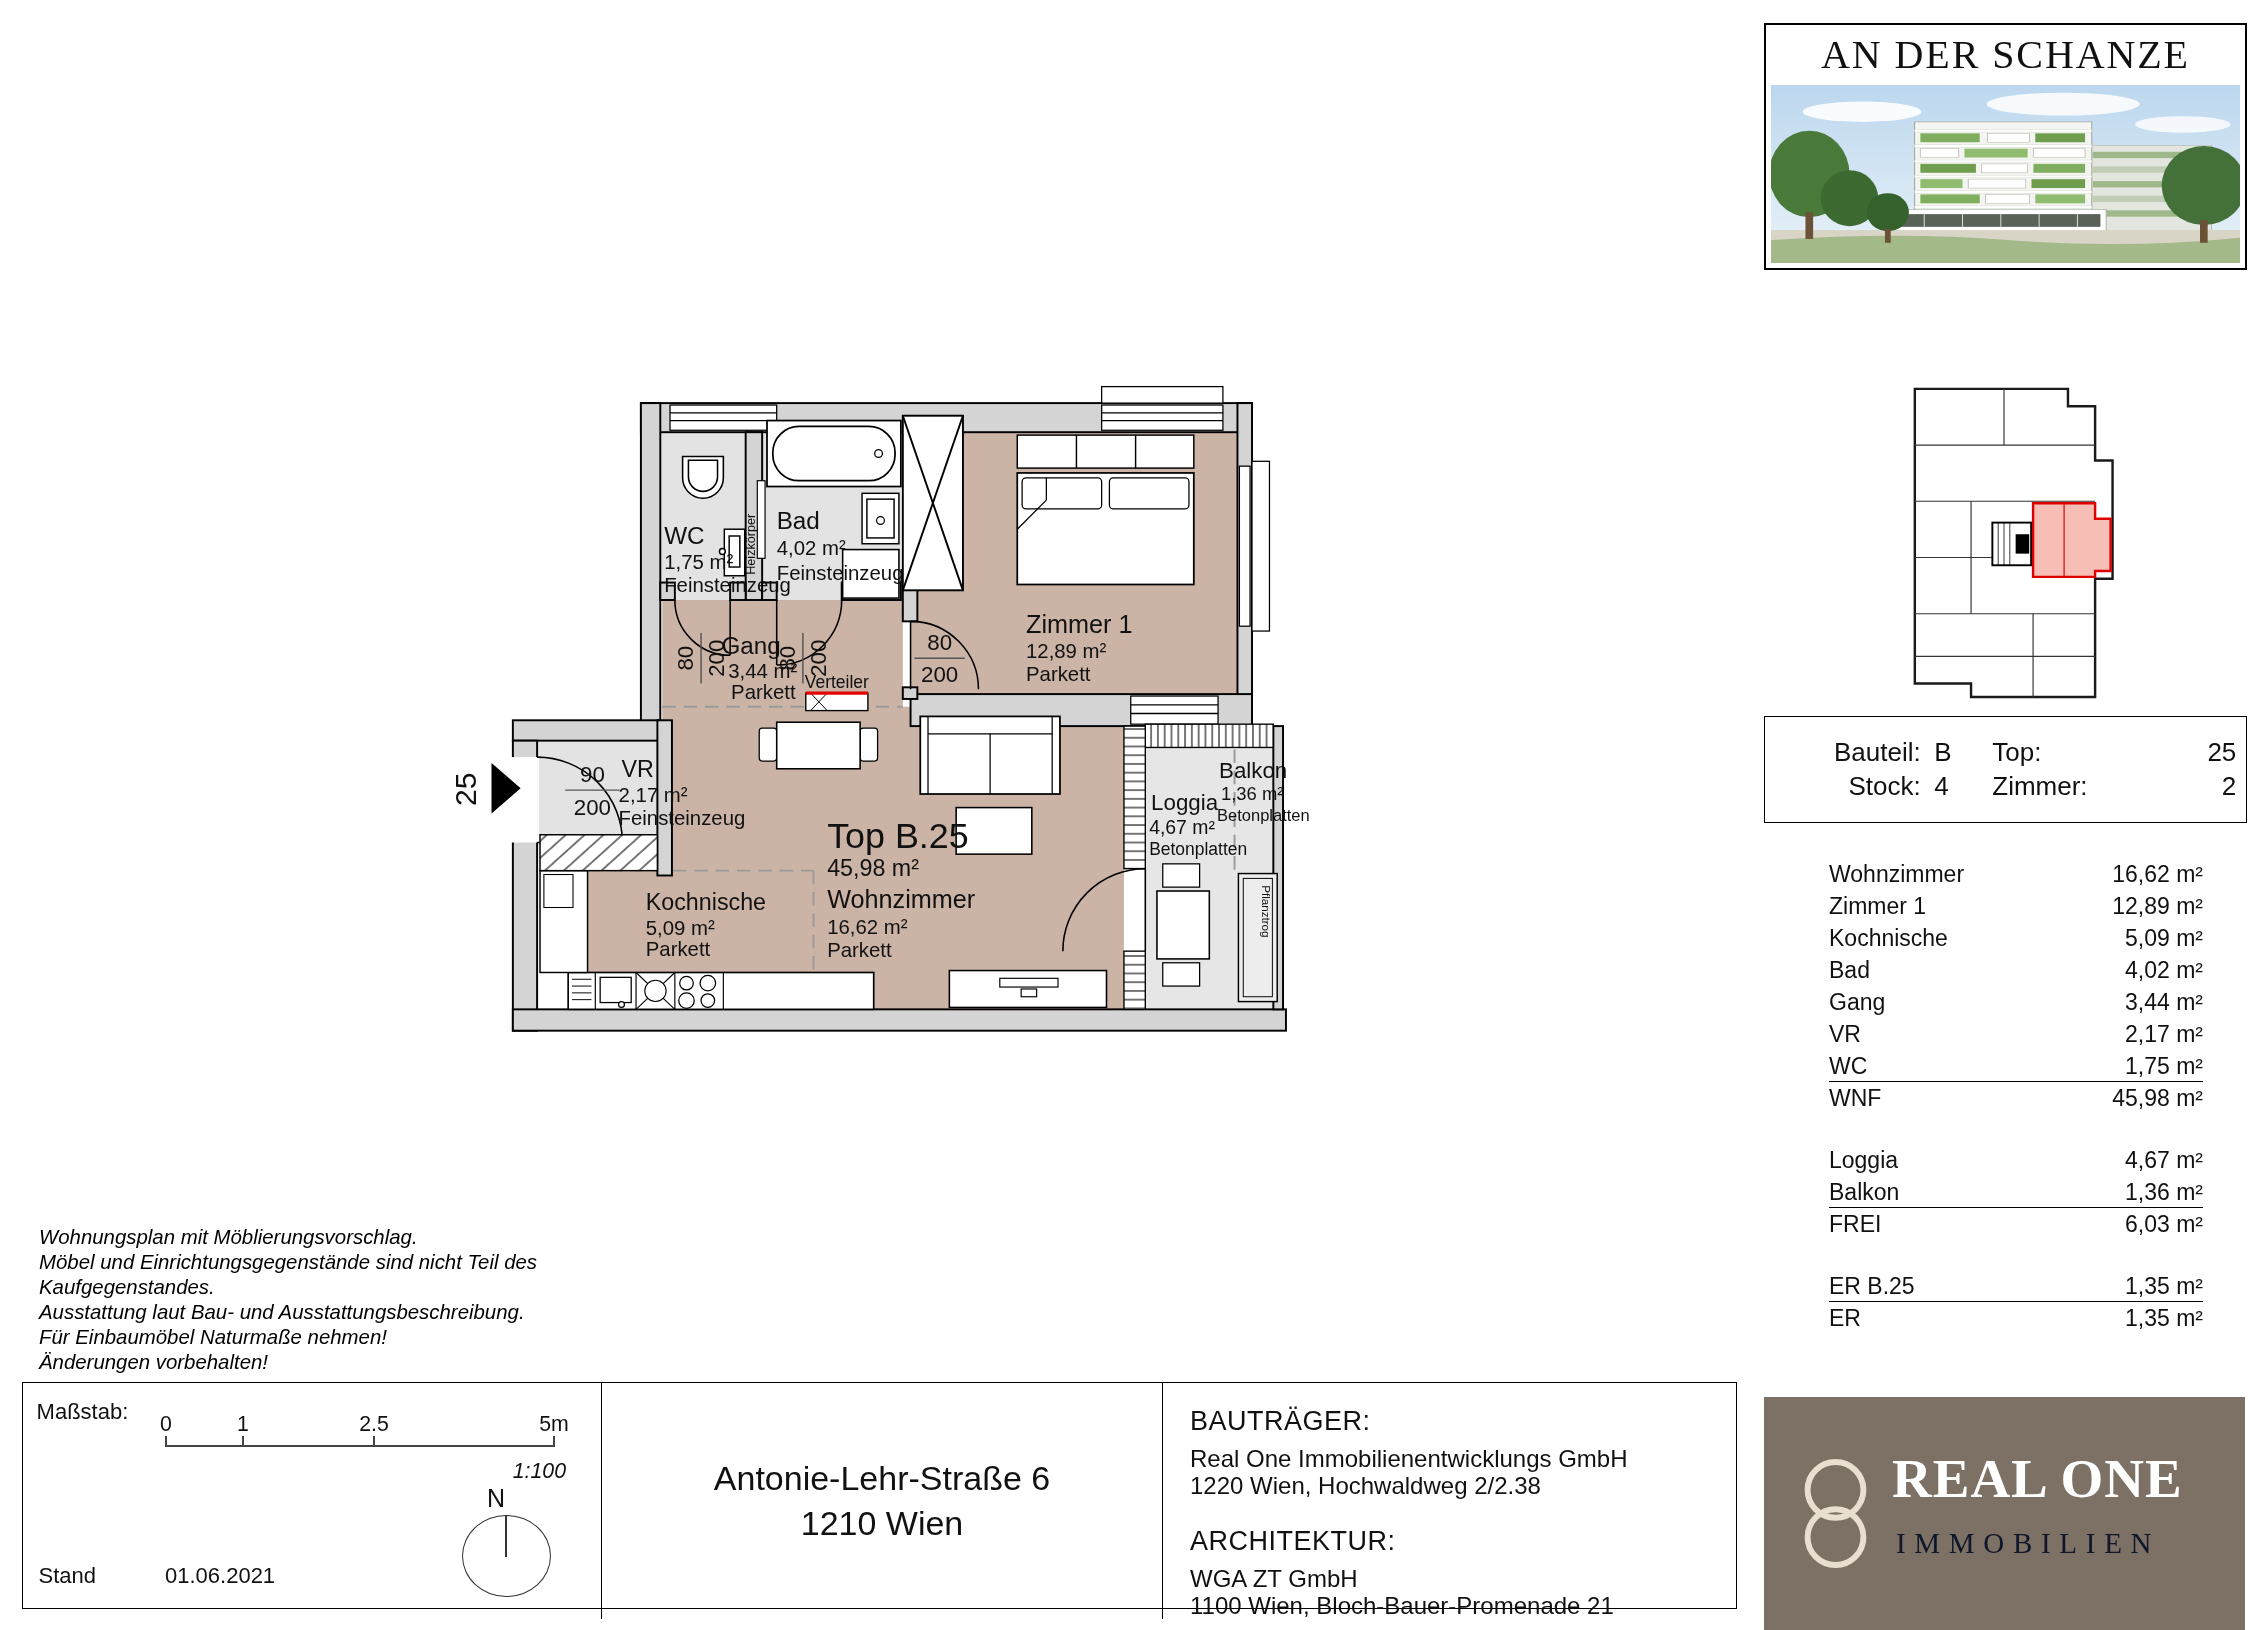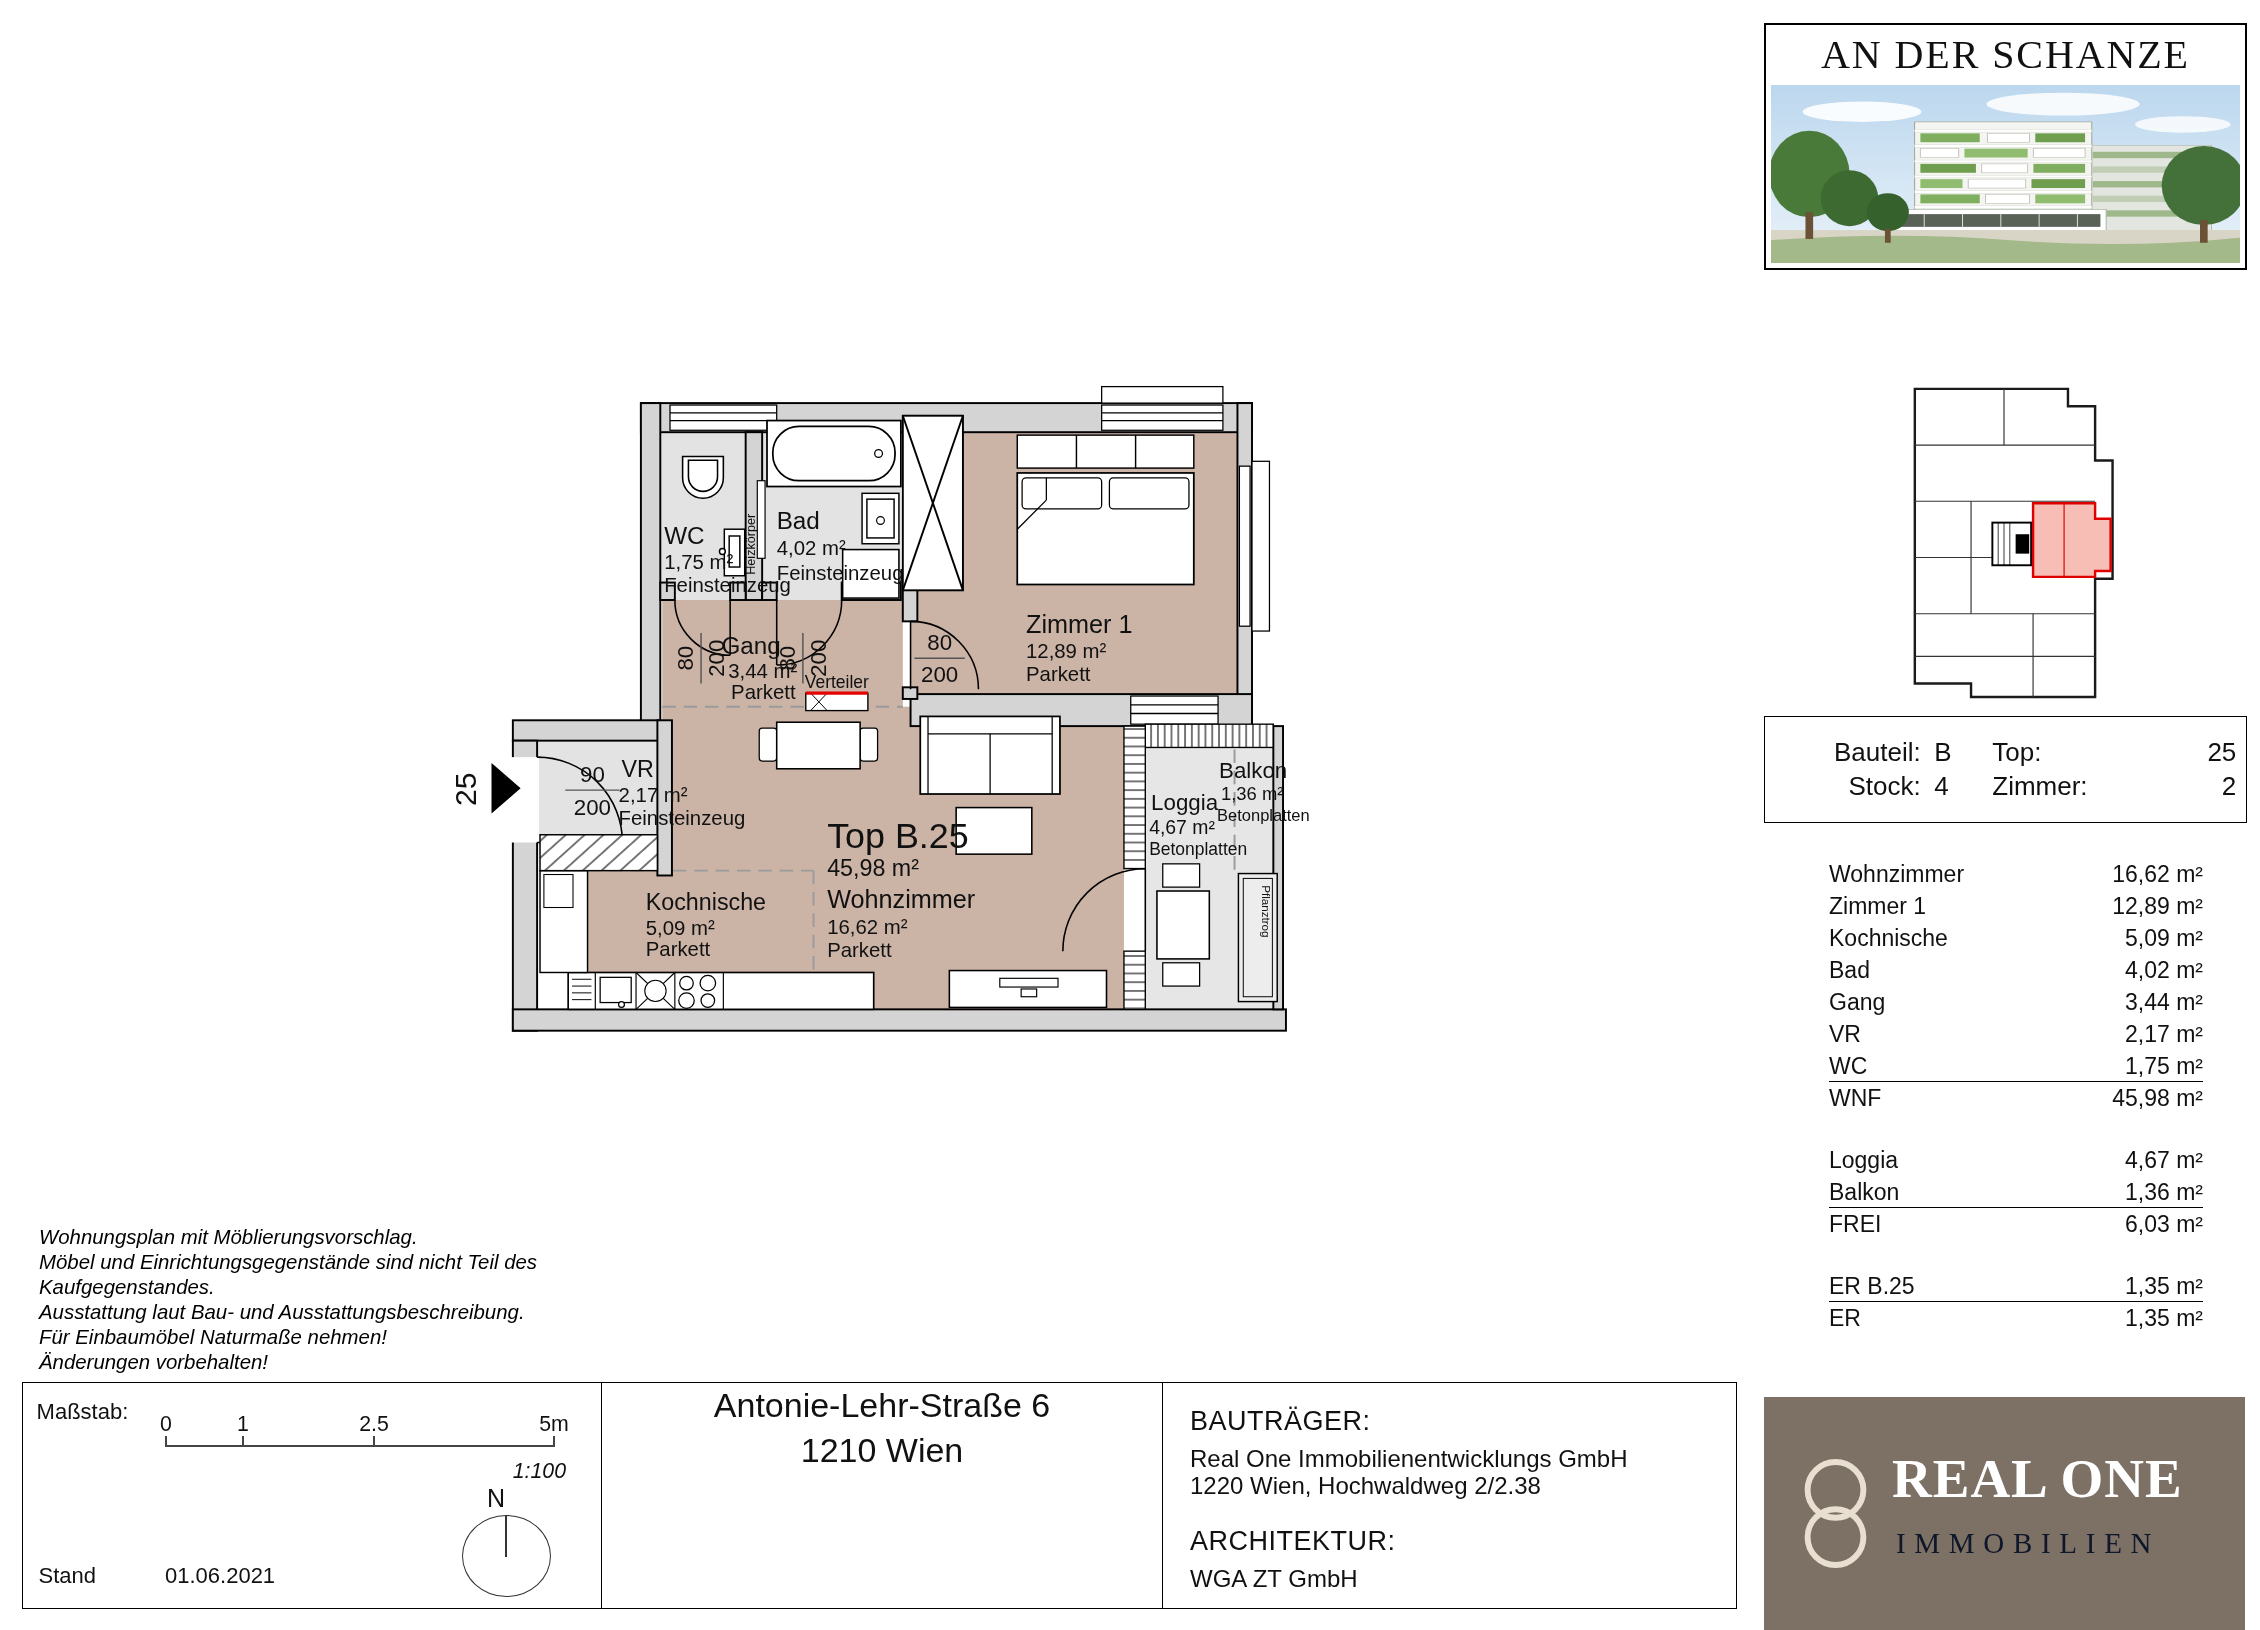--- a/index.html
+++ b/index.html
@@ -25,21 +25,21 @@
   .disclaimer { left:39px; top:1225px; width:563px; font-style:italic;
                 font-size:20.4px; line-height:25px; color:#000; }
 
   
   .footer-box { left:22px; top:1382px; width:1715px; height:227px;
                 border:1.9px solid #000; display:grid;
                 grid-template-columns:579px 561px 1fr; }
   .fcell { position:relative; height:100%; }
   .fcell1 { border-right:1.9px solid #000; }
   .fcell2 { border-right:1.9px solid #000; display:flex; flex-direction:column;
-            align-items:center; }
+            align-items:center; justify-content:center; }
   .massstab-label { left:13.6px; top:15.5px; font-size:22px; }
   .scale-num { position:absolute; top:29px; width:58px; text-align:center; font-size:21.3px; }
   .scale-bar { position:absolute; top:62px; height:1.9px; background:#444; }
   .scale-tick { position:absolute; top:53px; width:1.9px; height:10.7px; background:#444; }
   .scale-ratio { position:absolute; left:456px; top:76px; width:87px; text-align:right; font-size:21.3px;font-style:italic; }
   .north-label { position:absolute; left:464px; top:101px; font-size:25px; }
   .compass { position:absolute; left:439px; top:132px; width:89px; height:82px;
              border:1.5px solid #333; border-radius:50%; }
   .needle { position:absolute; left:482px; top:133px; width:1.9px; height:41px; background:#333; }
   .stand-label { position:absolute; left:15.5px; top:180px; font-size:22px; }
@@ -404,20 +404,21 @@
     </div>
     <div class="fcell fcell3">
       <div class="fhead">BAUTRÄGER:</div>
       <div class="fgroup">
         <div class="fline">Real One Immobilienentwicklungs GmbH</div>
         <div class="fline">1220 Wien, Hochwaldweg 2/2.38</div>
       </div>
       <div class="fhead fhead2">ARCHITEKTUR:</div>
       <div class="fgroup">
         <div class="fline">WGA ZT GmbH</div>
+        <div class="fline">1100 Wien, Bloch-Bauer-Promenade 21</div>
       </div>
     </div>
   </div>
 
   <div class="abs title-box">
     <div class="project-title">AN DER SCHANZE</div>
     <div class="render-wrap">
       <svg viewBox="0 0 490 280" preserveAspectRatio="none">
         <defs>
           <linearGradient id="sky" x1="0" y1="0" x2="0" y2="1">

